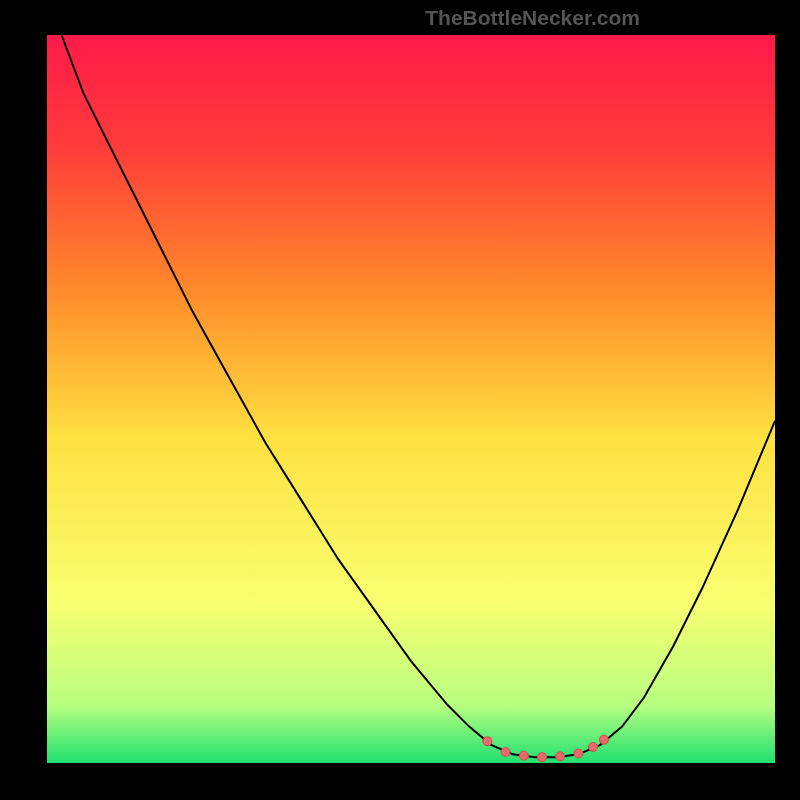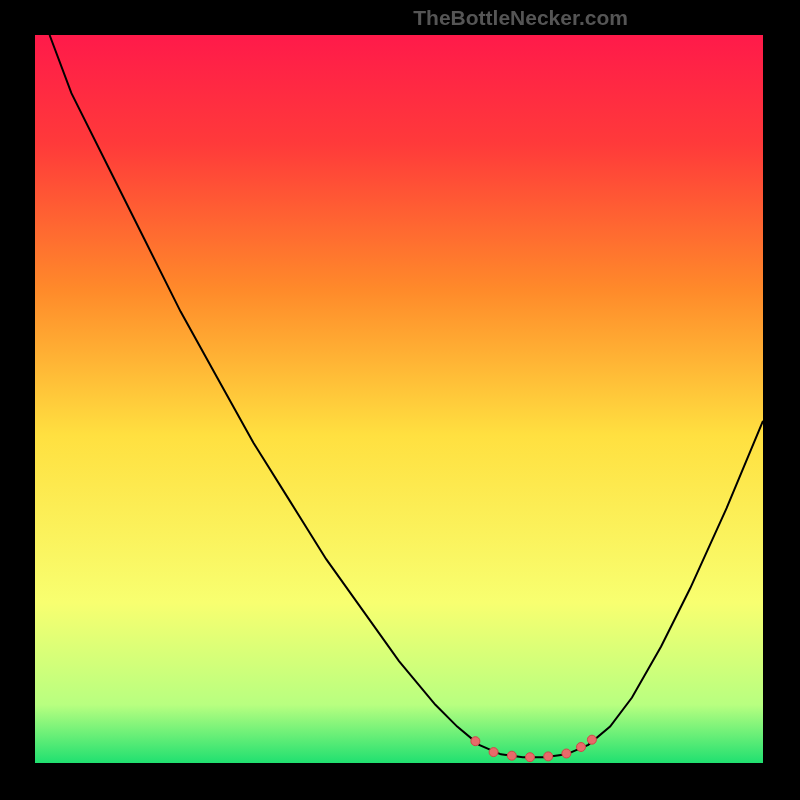--- a/index.html
+++ b/index.html
@@ -7,20 +7,21 @@
     padding: 0;
     width: 800px;
     height: 800px;
     background: #000;
     font-family: Arial, sans-serif;
   }
   .container {
     position: relative;
     width: 648px;
     height: 800px;
+    padding-left: 12px;
   }
   .watermark {
     position: absolute;
     top: 6px;
     right: 20px;
     color: #555;
     font-size: 21px;
     font-weight: bold;
     z-index: 10;
   }

